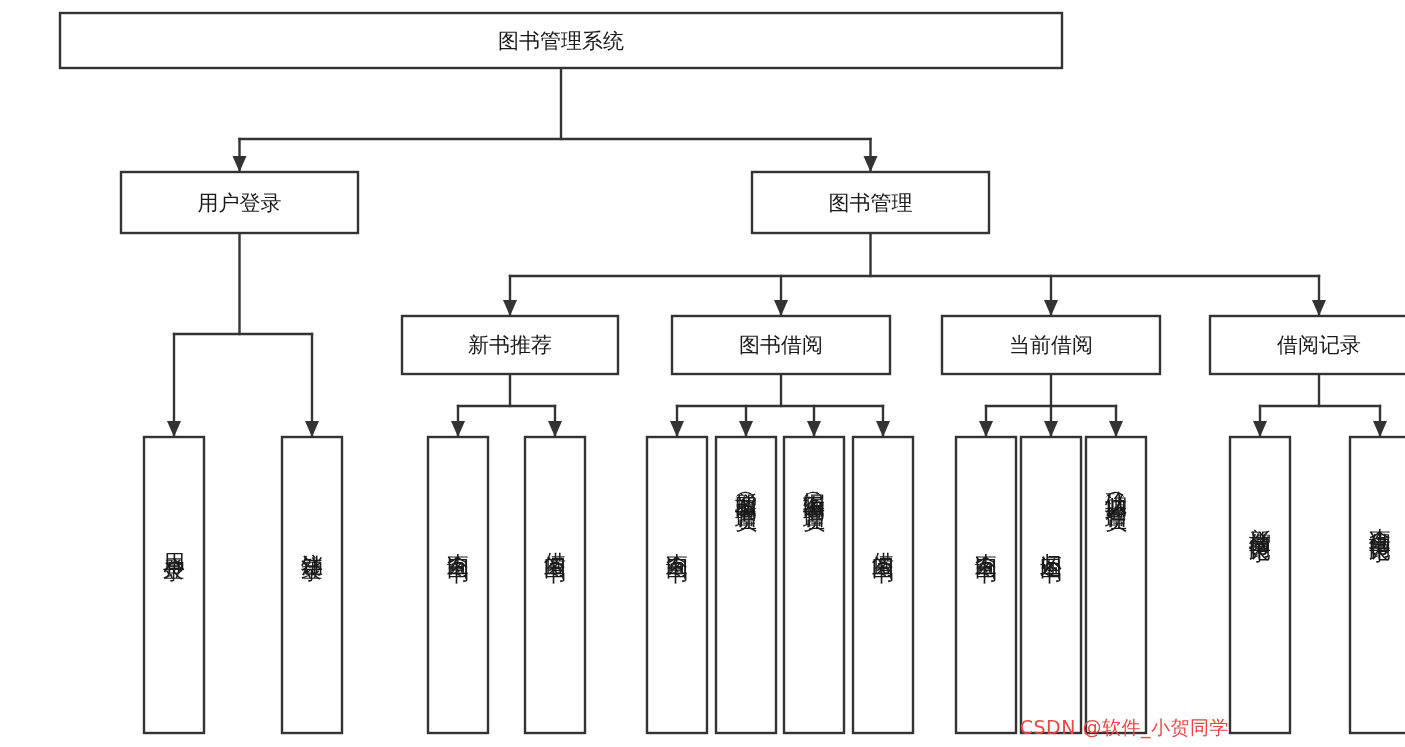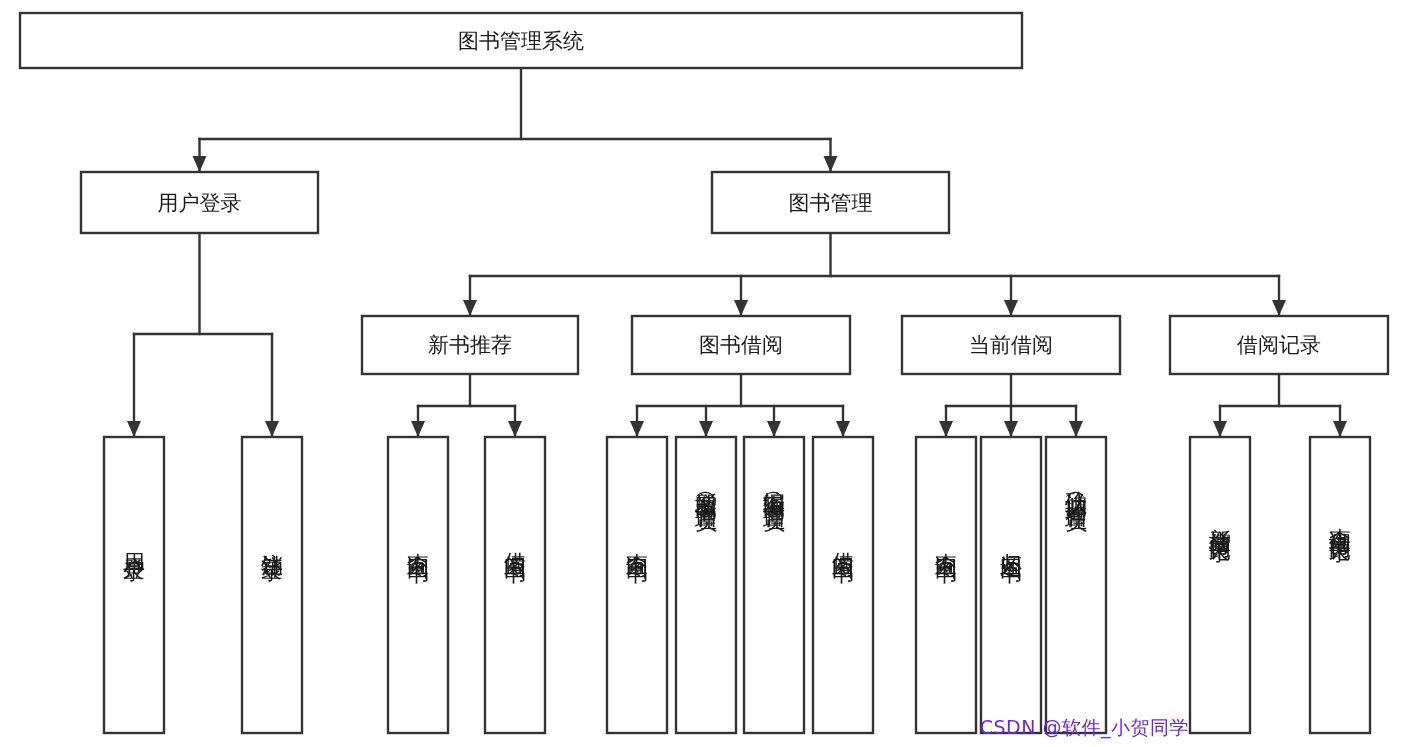--- a/index.html
+++ b/index.html
@@ -11,20 +11,21 @@
     font-family: "DejaVu Sans", "Liberation Sans", sans-serif;
     width: 1405px;
     height: 747px;
     overflow: hidden;
     position: relative;
   }
   #diagram-root {
     position: relative;
     width: 1199px;
     height: 747px;
+    margin-left: 40px;
   }
   svg#tree-svg {
     position: absolute;
     top: 0;
     left: 0;
     width: 1405px;
     height: 747px;
   }
   .node-box {
     fill: #ffffff;
@@ -64,21 +65,21 @@
     letter-spacing: 3px;
     color: #1a1a1a;
     white-space: nowrap;
   }
   .watermark {
     position: absolute;
     right: 10px;
     bottom: 6px;
     font-family: "DejaVu Sans", "Liberation Sans", sans-serif;
     font-size: 19px;
-    color: #6d28d9;
+    color: #ef4444;
     letter-spacing: 0.5px;
     white-space: nowrap;
   }
 </style>
 </head>
 <body>
 
 <div id="diagram-root">
 
   <svg id="tree-svg" viewBox="0 0 1405 747">

